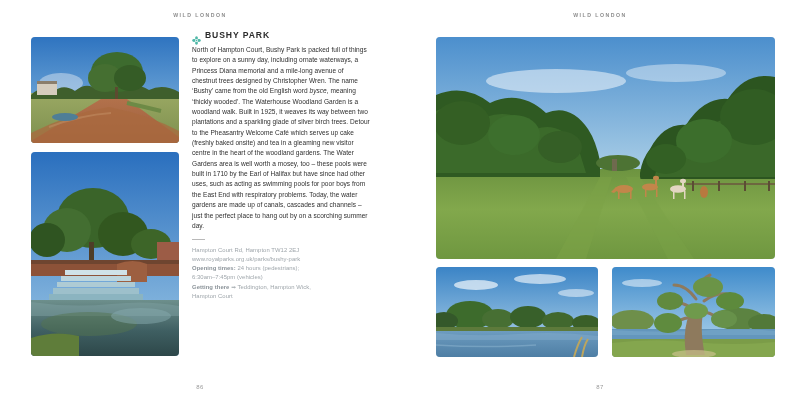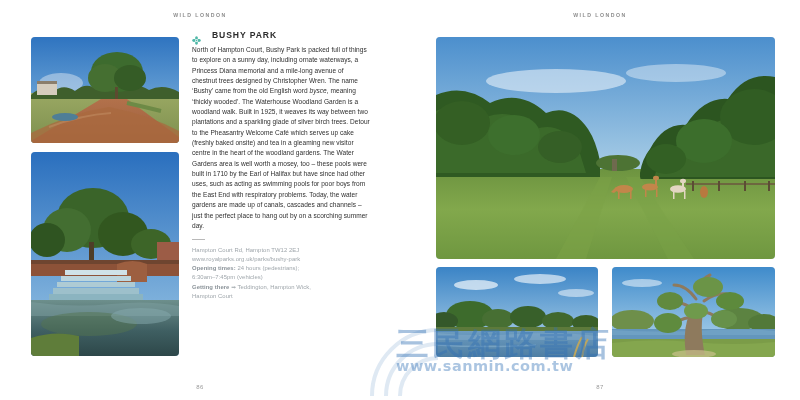--- a/index.html
+++ b/index.html
@@ -81,21 +81,20 @@
     align-items: center;
     gap: 4px;
     margin-bottom: 5px;
   }
   .flower-icon { width: 9px; height: 9px; flex: 0 0 9px; }
   .heading {
     font-size: 8.6px;
     font-weight: 700;
     letter-spacing: .9px;
     color: #2b2b2b;
-    margin-left: 7px;
   }
 
   .body-text {
     font-size: 6.55px;
     line-height: 10.35px;
     color: #2f2f2f;
     text-align: left;
     letter-spacing: .005em;
   }
   .body-text em { font-style: italic; }
@@ -411,25 +410,14 @@
           <ellipse cx="56" cy="56" rx="14" ry="10" fill="#5f8b3e"></ellipse>
           <ellipse cx="84" cy="44" rx="12" ry="8" fill="#6f9a4c"></ellipse>
         </g>
         <ellipse cx="82" cy="87" rx="22" ry="4" fill="#c9c08a" opacity=".7"></ellipse>
       </svg>
     </div>
 
     <div class="folio">87</div>
   </div>
 
-  <div class="watermark">
-    <svg class="wm-swoosh" width="120" height="86" viewBox="0 0 120 86">
-      <g fill="none" stroke="#2f6fb5" stroke-width="4" opacity=".55">
-        <path d="M4 82 A66 66 0 0 1 70 16"></path>
-        <path d="M18 82 A52 52 0 0 1 70 30"></path>
-        <path d="M32 82 A38 38 0 0 1 70 44"></path>
-      </g>
-    </svg>
-    <div class="wm-cjk">三民網路書店</div>
-    <div class="wm-url">www.sanmin.com.tw</div>
-  </div>
 
 </div>
 
 </body></html>

